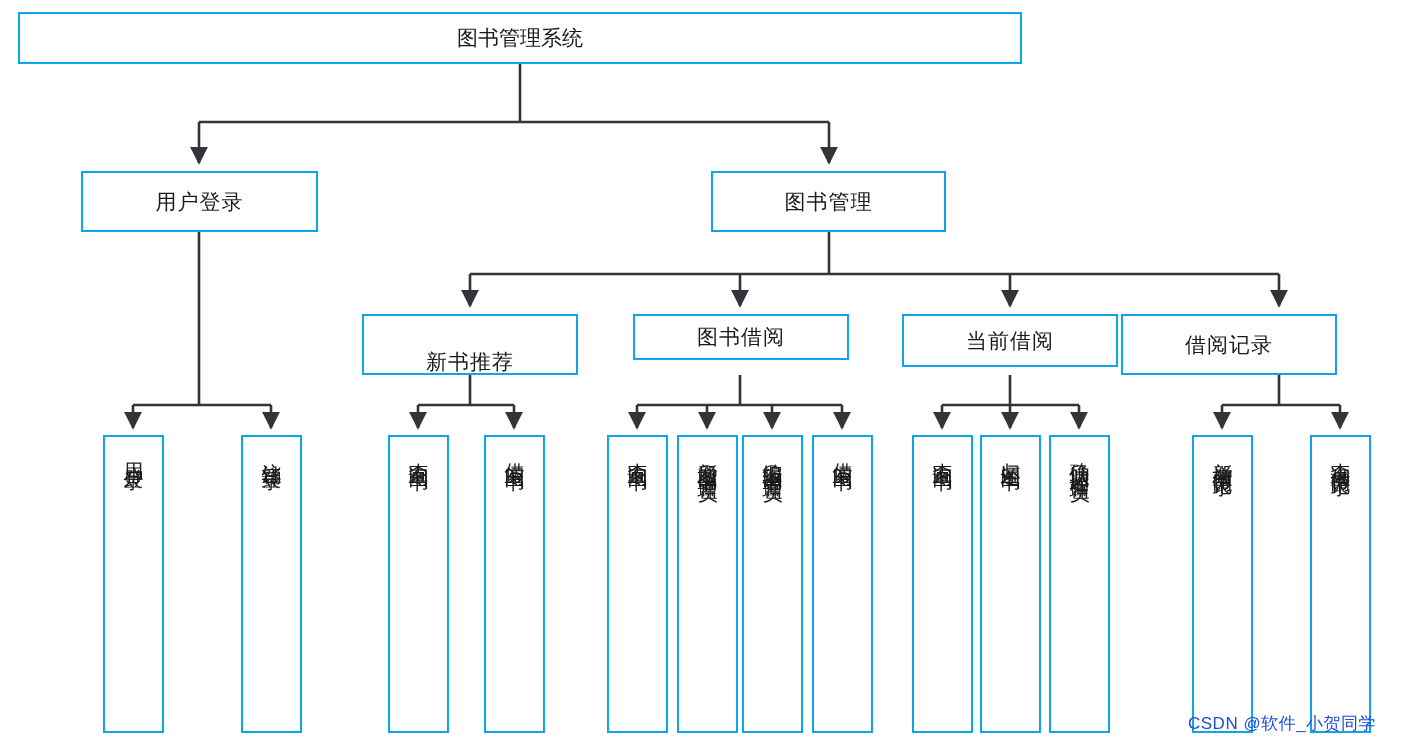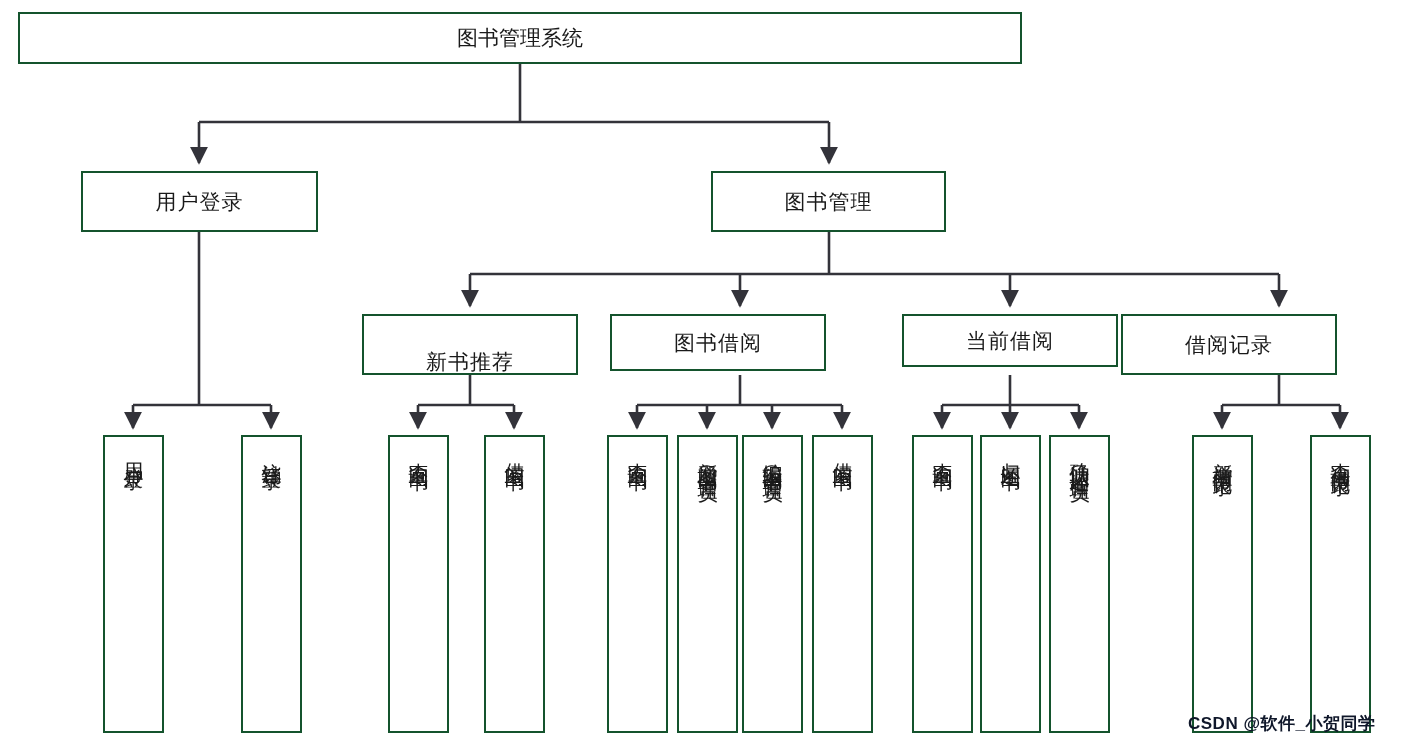--- a/index.html
+++ b/index.html
@@ -2,32 +2,32 @@
 <html><head>
 <meta charset="utf-8">
 <style>
   html,body{margin:0;padding:0;background:#ffffff;}
   body{width:1405px;height:747px;overflow:hidden;
        font-family:"Liberation Sans","DejaVu Sans",sans-serif;}
   #stage{position:relative;width:1405px;height:747px;background:#fff;}
   svg.wires{position:absolute;left:0;top:0;width:1405px;height:747px;pointer-events:none;}
 
   .node{position:absolute;box-sizing:border-box;background:#ffffff;
-        border:2px solid #14532d;display:flex;align-items:center;
+        border:2px solid #0ea5e9;display:flex;align-items:center;
         justify-content:center;color:#1a1a1a;}
   .node.h{font-size:21px;letter-spacing:1px;line-height:1.1;}
   .node.root{font-size:21px;}
   .node.leaf{font-size:20px;padding:6px 0;align-items:flex-start;}
   .vtext{writing-mode:vertical-rl;text-orientation:upright;
          letter-spacing:3px;line-height:1.05;white-space:nowrap;
          display:block;margin-top:4px;}
   .htext{white-space:nowrap;}
 
   #watermark{position:absolute;left:1188px;top:712px;font-size:17px;
-             color:#0f172a;white-space:nowrap;letter-spacing:0.5px;font-weight:bold;}
+             color:#1d4ed8;white-space:nowrap;letter-spacing:0.5px;}
 </style>
 </head>
 <body>
 
 <div id="stage">
 
   <svg class="wires" viewBox="0 0 1405 747" xmlns="http://www.w3.org/2000/svg">
     <defs>
       <marker id="arw" viewBox="0 0 10 10" refX="9" refY="5" markerWidth="7" markerHeight="7" orient="auto-start-reverse">
         <path d="M 0 0 L 10 5 L 0 10 z" fill="#33333a"></path>
@@ -84,21 +84,21 @@
   <div class="node h" style="left:81px;top:171px;width:237px;height:61px;">
     <span class="htext">用户登录</span>
   </div>
   <div class="node h" style="left:711px;top:171px;width:235px;height:61px;">
     <span class="htext">图书管理</span>
   </div>
 
   <div class="node h" style="left:362px;top:314px;width:216px;height:61px;align-items:flex-end;">
     <span class="htext">新书推荐</span>
   </div>
-  <div class="node h" style="left:610px;top:314px;width:216px;height:57px;">
+  <div class="node h" style="left:633px;top:314px;width:216px;height:46px;">
     <span class="htext">图书借阅</span>
   </div>
   <div class="node h" style="left:902px;top:314px;width:216px;height:53px;">
     <span class="htext">当前借阅</span>
   </div>
   <div class="node h" style="left:1121px;top:314px;width:216px;height:61px;">
     <span class="htext">借阅记录</span>
   </div>
 
   <div class="node leaf" style="left:103px;top:435px;width:61px;height:298px;">

